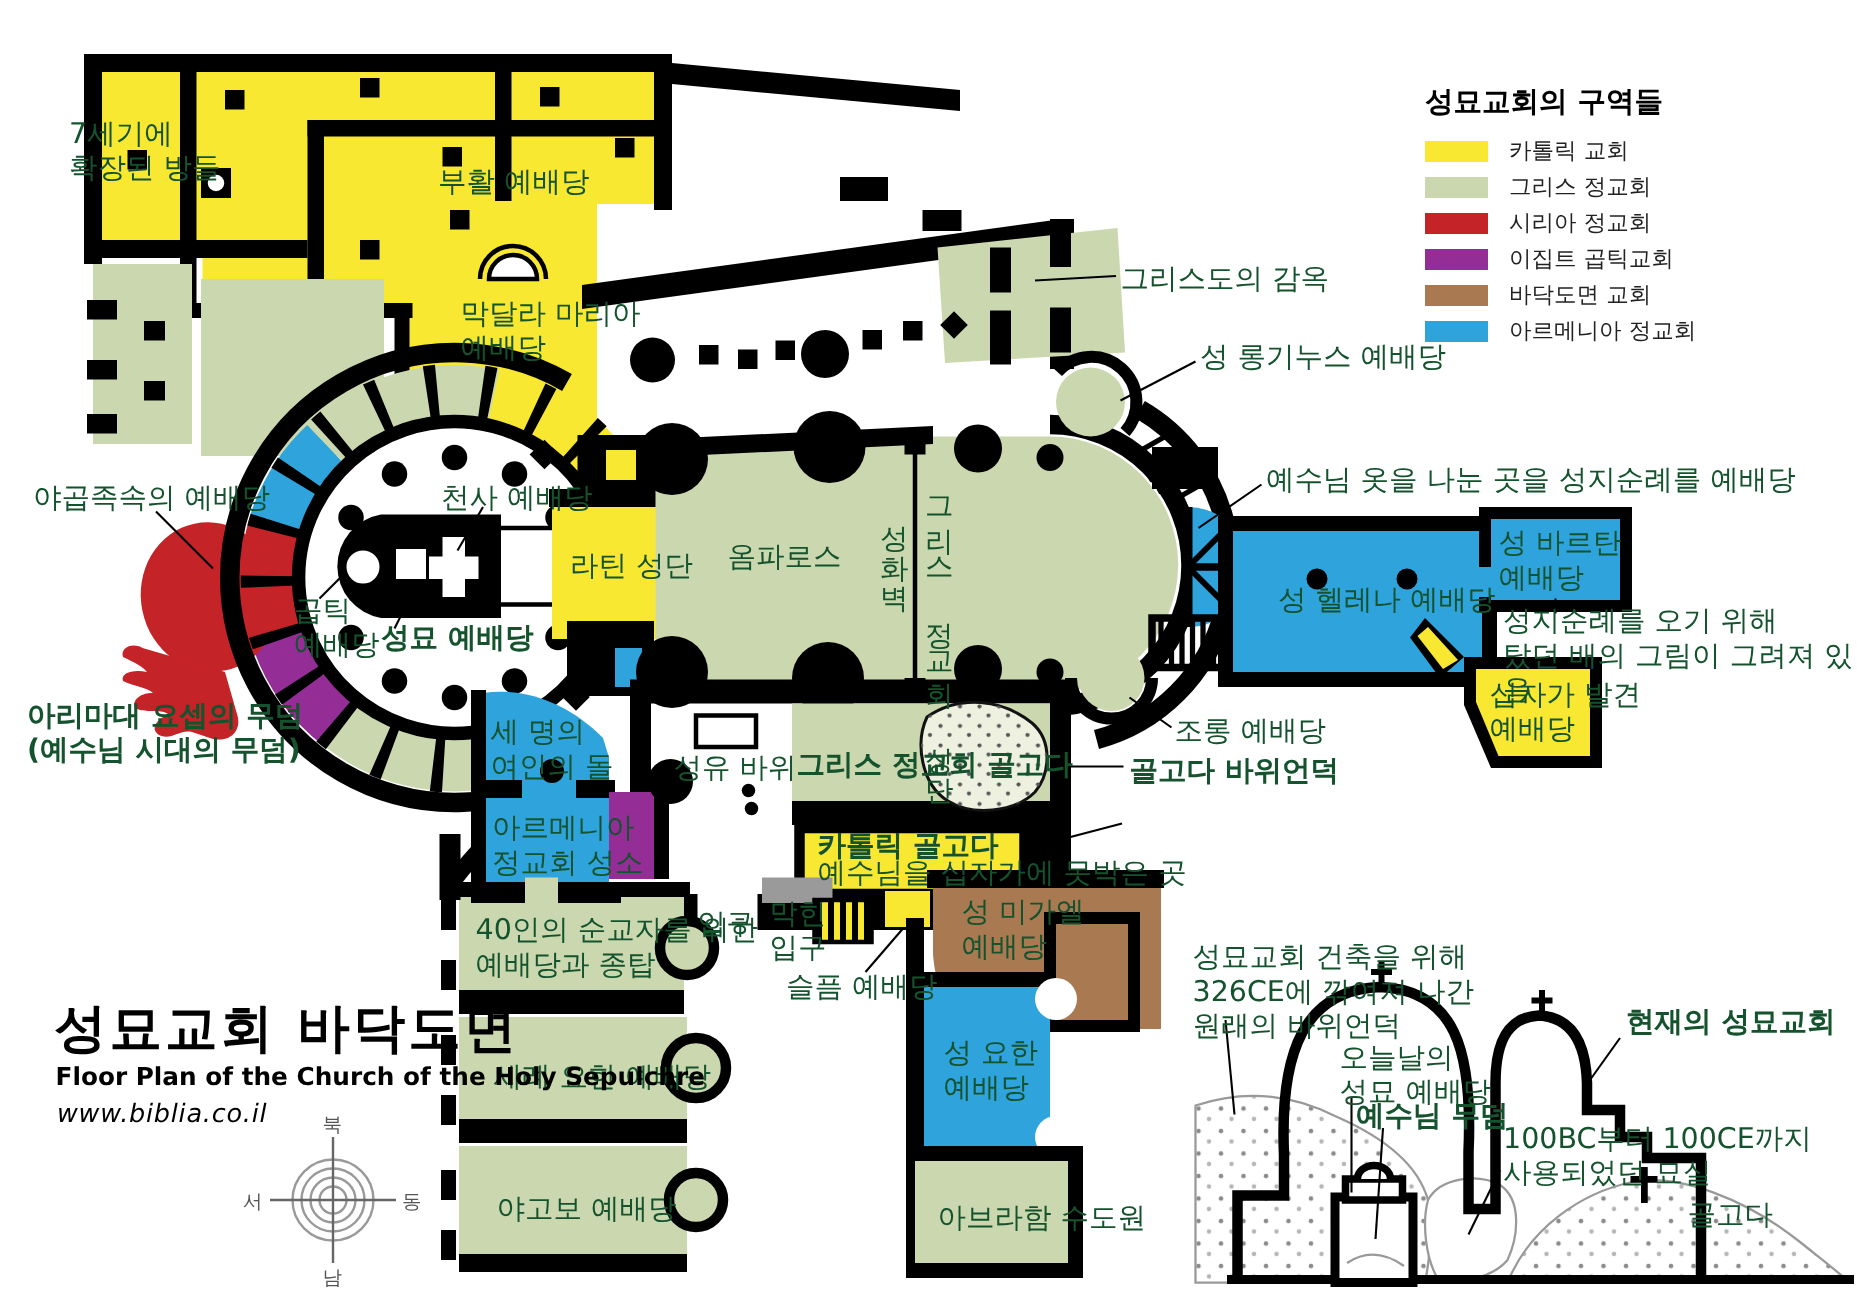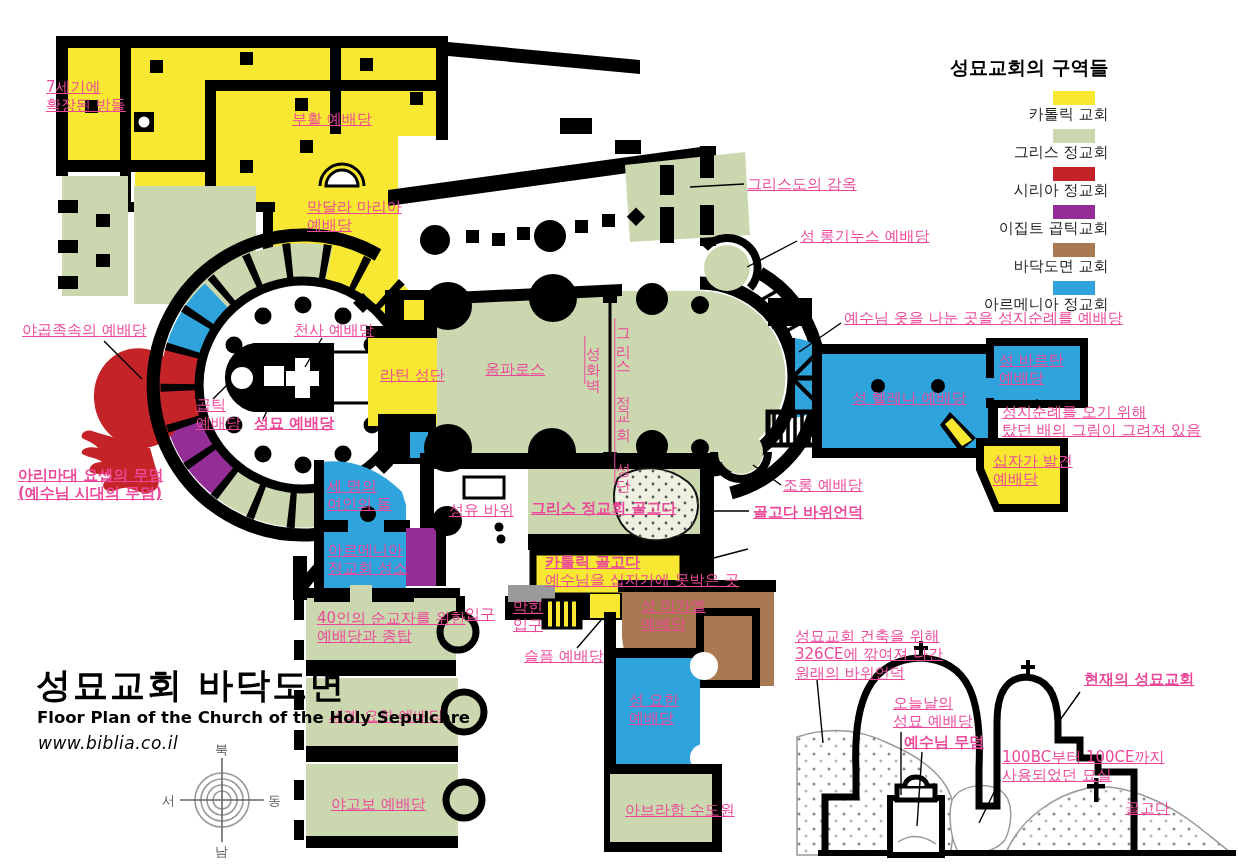--- a/index.html
+++ b/index.html
@@ -1,31 +1,31 @@
 <!DOCTYPE html>
 <html style="--catholic: #F9E831; --greek: #CBD8AF; --syrian: #C42328; --coptic: #942D96; --ethiopian: #A97951; --armenian: #2FA3DC; --wall: #000000; --gray_block: #9A9A9A; --rock_dot: #555555; --section_line: #999999;"><head>
 <meta charset="utf-8">
 <style>
   html,body{margin:0;padding:0;background:#fff;}
   #stage{position:relative;width:1238px;height:868px;background:#fff;overflow:hidden;
          font-family:"DejaVu Sans","Liberation Sans",sans-serif;}
   #plan-svg{position:absolute;left:0;top:0;z-index:1;}
-  .lbl{position:absolute;z-index:3;font-size:15px;line-height:1.22;color:#ec4899;
-       white-space:pre-line;text-decoration:underline;}
+  .lbl{position:absolute;z-index:3;font-size:19px;line-height:1.22;color:#14532d;
+       white-space:pre-line;}
   .b{font-weight:700;}
   .v{writing-mode:vertical-rl;text-orientation:upright;letter-spacing:1px;}
   
   .title-ko{position:absolute;left:36px;top:662px;font-size:35px;font-weight:700;
             letter-spacing:2px;z-index:3;}
   .title-en{position:absolute;left:37px;top:708px;font-size:16.5px;font-weight:700;z-index:3;}
   .title-url{position:absolute;left:38px;top:733px;font-size:17px;z-index:3;letter-spacing:.5px;font-style:italic;}
   
   #legend{position:absolute;left:950px;top:55px;z-index:3;}
   #legend .lg-title{font-size:19px;font-weight:700;margin-bottom:10px;}
-  #legend .row{display:flex;align-items:flex-end;margin-bottom:5px;flex-direction:column;}
+  #legend .row{display:flex;align-items:center;margin-bottom:5px;}
   #legend .sw{width:42px;height:14px;margin-right:14px;}
   #legend .lab{font-size:15px;color:#222;}
   
   .cmp{position:absolute;z-index:3;font-size:13px;color:#555;}
 </style>
 </head>
 <body>
 
 <div id="stage">
 

